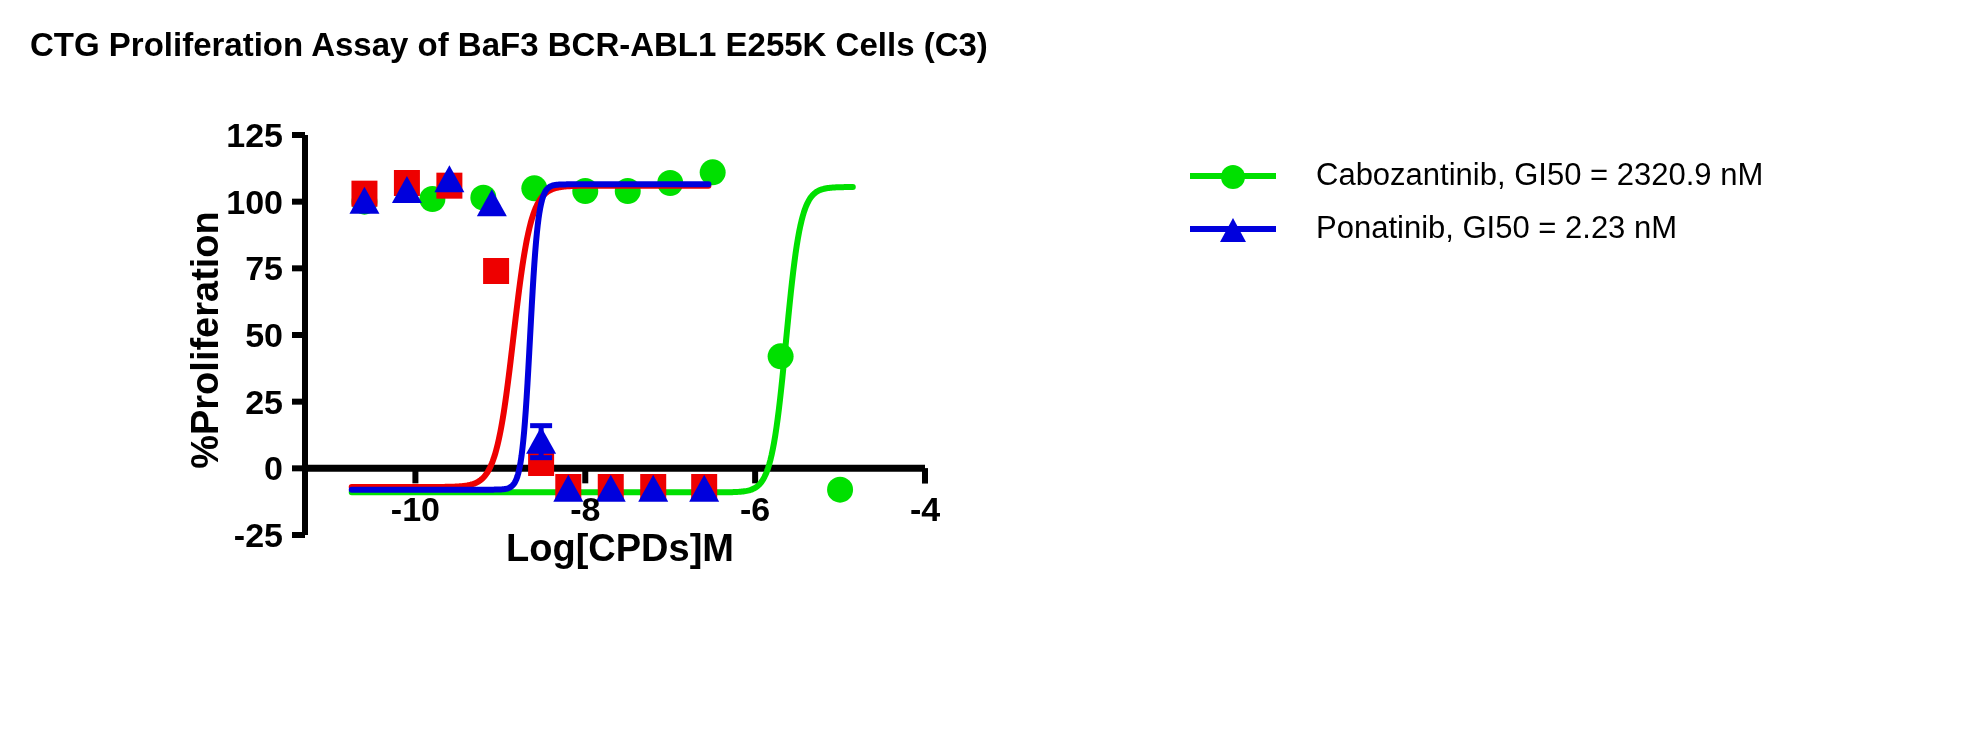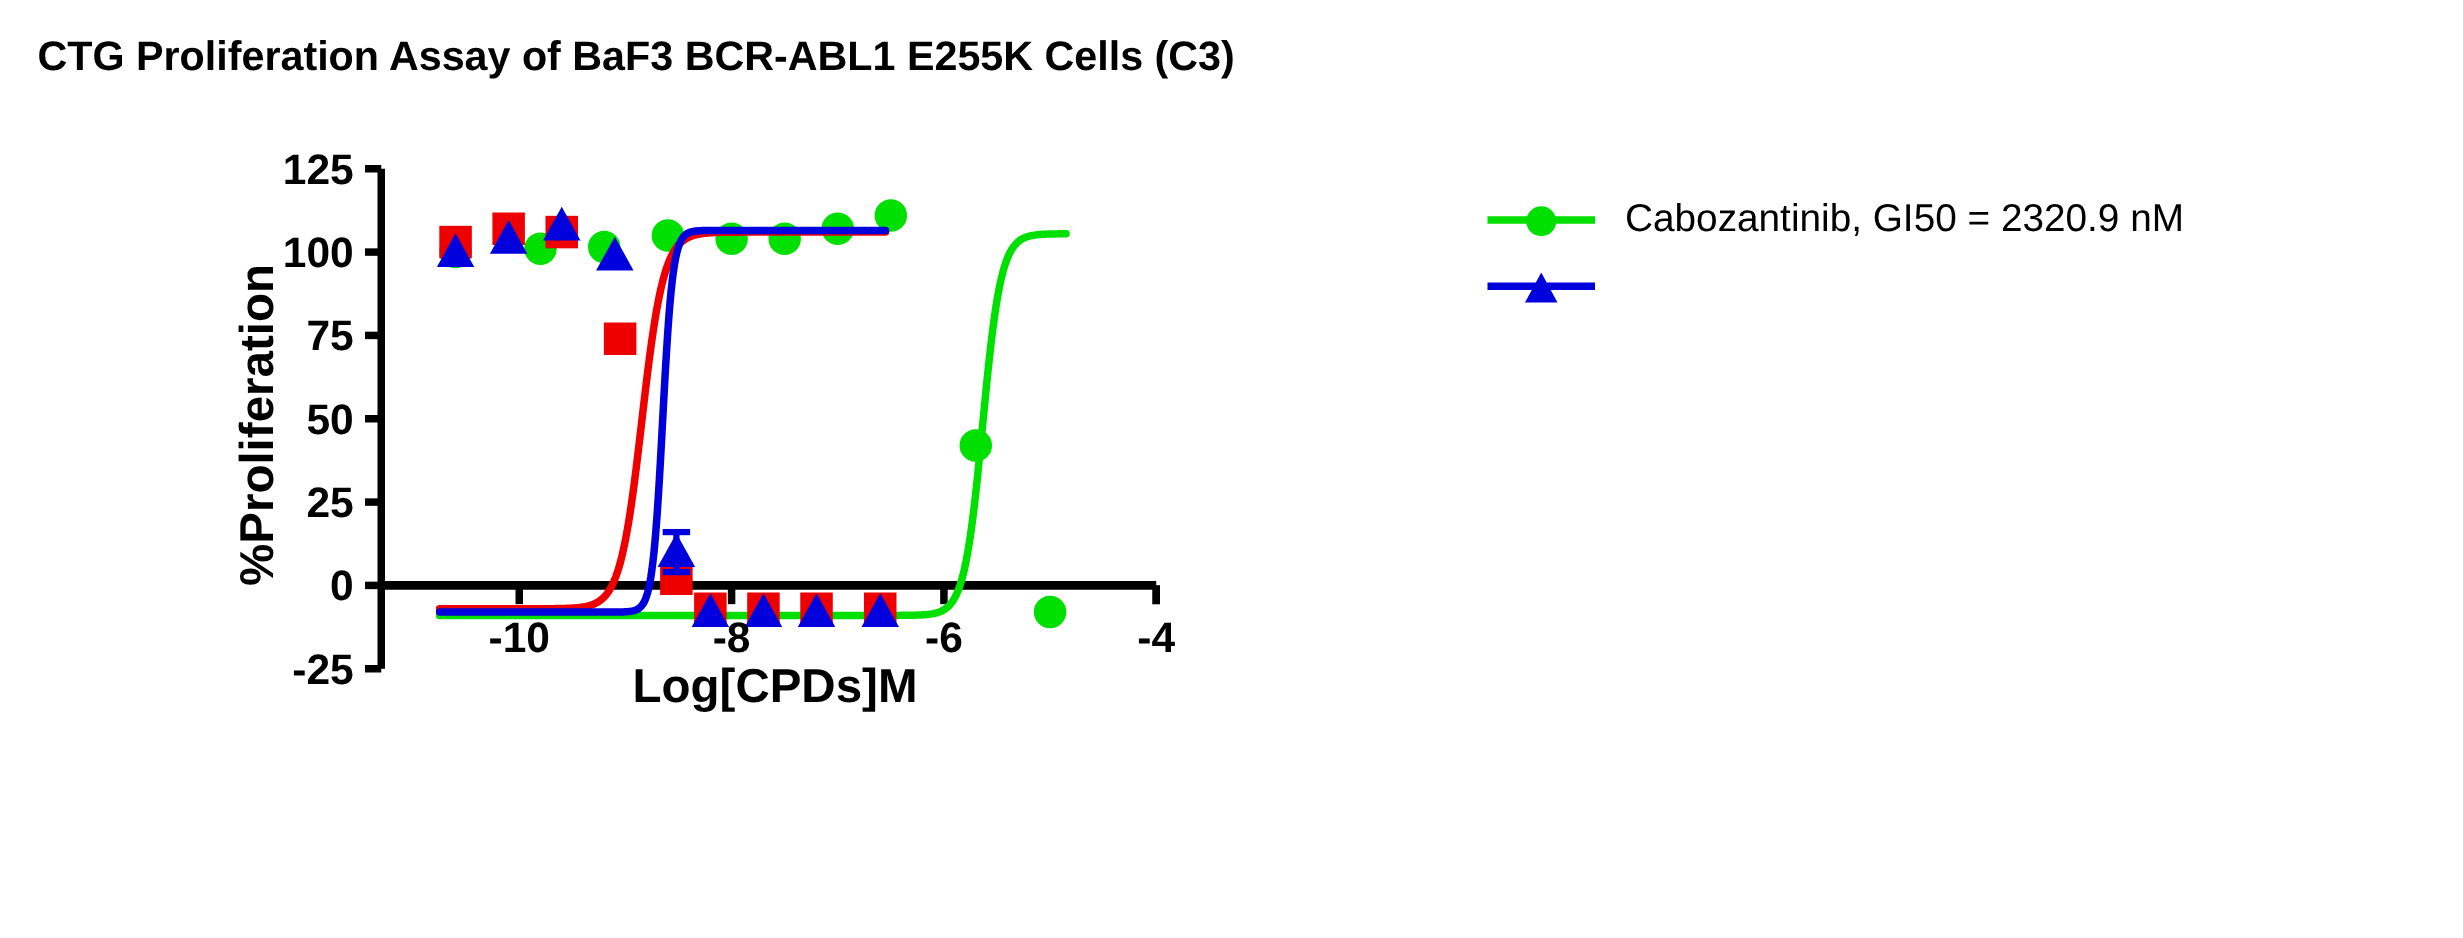--- a/index.html
+++ b/index.html
@@ -47,21 +47,21 @@
     width:86px; height:6px;
   }
   .legend-marker{
     position:absolute;
     left:31px; top:5px;
   }
   .legend-label{
     font-size:31px;
     color:#000;
     white-space:nowrap;
-    margin-left:24px;
+    margin-left:40px;
     font-family:"Liberation Sans", sans-serif;
   }
   .mk-circle{width:24px;height:24px;border-radius:50%;}
   .mk-square{width:23px;height:23px;}
   .mk-tri{
     width:0;height:0;
     border-left:13px solid transparent;
     border-right:13px solid transparent;
   }
 </style>
@@ -156,16 +156,17 @@
           <div class="legend-line" style="background: rgb(0, 224, 0);"></div>
           <div class="legend-marker mk-circle" style="background: rgb(0, 224, 0);"></div>
         </div>
         <div class="legend-label">Cabozantinib, GI50 = 2320.9 nM</div>
       </div>
       <div class="legend-row">
         <div class="legend-key">
           <div class="legend-line" style="background: rgb(0, 0, 221);"></div>
           <div class="legend-marker mk-tri" style="border-bottom: 24px solid rgb(0, 0, 221); top: 5px; left: 30px;"></div>
         </div>
+        <div class="legend-label">Ponatinib, GI50 = 2.23 nM</div>
       </div>
     </div>
 
 </div>
 
 </body></html>

